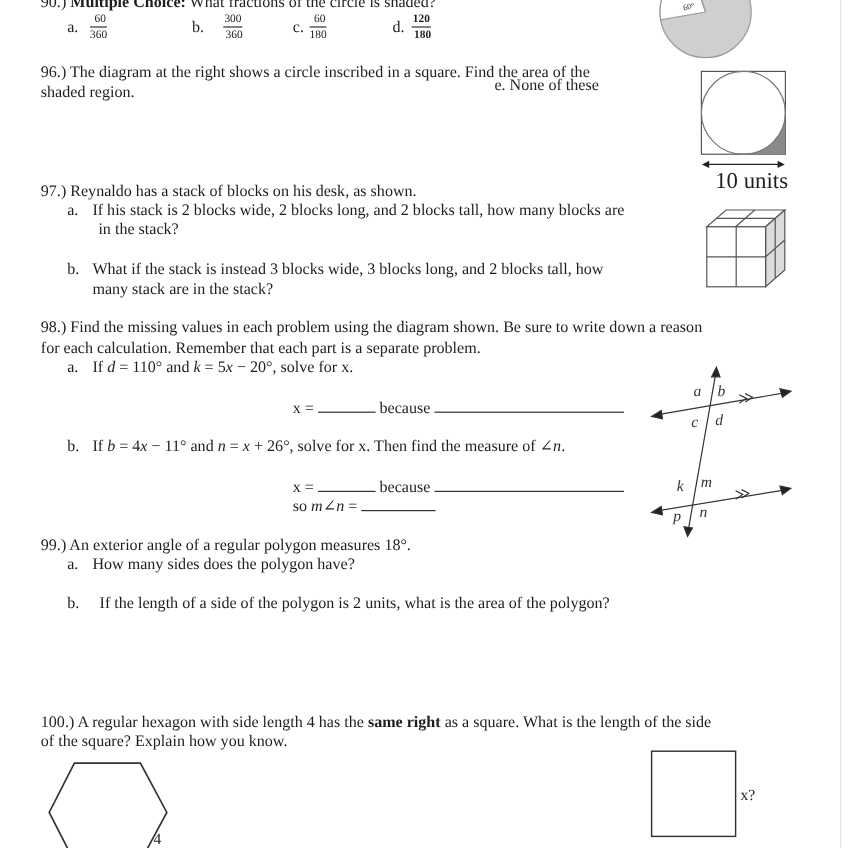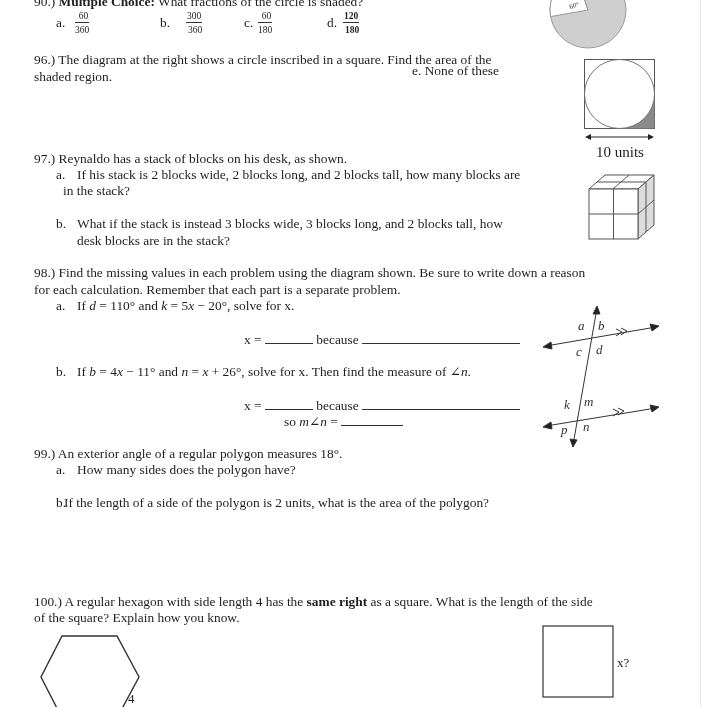--- a/index.html
+++ b/index.html
@@ -67,29 +67,29 @@
 <div class="abs" style="left:34px; top:69px;">shaded region.</div>
 
 <svg style="left:584px; top:59px;" width="74" height="100">
   <rect x="0.5" y="0.5" width="70" height="69" fill="#ffffff" stroke="#555" stroke-width="1"></rect>
   <path d="M70.5,35 L70.5,69.5 L35.5,69.5 A35,34.5 0 0,0 70.5,35 Z" fill="#8a8a8a"></path>
   <ellipse cx="35.5" cy="35" rx="35" ry="34.5" fill="none" stroke="#777" stroke-width="1"></ellipse>
   <line x1="4" y1="78" x2="67" y2="78" stroke="#222" stroke-width="1.2"></line>
   <path d="M1,78 L7,75 L7,81 Z" fill="#222"></path>
   <path d="M70,78 L64,75 L64,81 Z" fill="#222"></path>
 </svg>
-<span class="abs" style="left:596px; top:144px; font-size:15px;">10 units</span>
+<span class="abs" style="left:596px; top:144px; font-size:19px;">10 units</span>
 
 <div class="abs" style="left:34px; top:151px;">97.)  Reynaldo has a stack of blocks on his desk, as shown.</div>
 <span class="abs" style="left:56px; top:167px;">a.</span>
 <div class="abs" style="left:77px; top:167px;">If his stack is 2 blocks wide, 2 blocks long, and 2 blocks tall, how many blocks are</div>
-<div class="abs" style="left:63px; top:183px;font-family:Liberation Serif, serif;">in the stack?</div>
+<div class="abs" style="left:82px; top:183px;font-family:Liberation Serif, serif;">in the stack?</div>
 <span class="abs" style="left:56px; top:216px;">b.</span>
 <div class="abs" style="left:77px; top:216px;">What if the stack is instead 3 blocks wide, 3 blocks long, and 2 blocks tall, how</div>
-<div class="abs" style="left:77px; top:233px;">desk blocks are in the stack?</div>
+<div class="abs" style="left:77px; top:233px;">many stack are in the stack?</div>
 
 <svg style="left:586px; top:172px;" width="72" height="72">
   <g stroke="#555" stroke-width="1" fill="#ffffff">
 
     <path d="M3,17 L19,3 L68,3 L52,17 Z"></path>
     <path d="M11,10 L60,10" fill="none"></path>
     <path d="M27,17 L43,3" fill="none"></path>
 
     <path d="M52,17 L68,3 L68,53 L52,67 Z" fill="#dcdcdc"></path>
     <path d="M60,10 L60,60" fill="none"></path>
@@ -114,21 +114,21 @@
 </div>
 
 <span class="abs" style="left:56px; top:364px;">b.</span>
 <div class="abs" style="left:77px; top:364px;"><span>If </span><span class="i">b</span><span> = 4</span><span class="i">x</span><span> − 11° and </span><span class="i">n</span><span> = </span><span class="i">x</span><span> + 26°, solve for x.  Then find the measure of ∠</span><span class="i">n</span><span>.</span></div>
 
 <div class="abs" style="left:244px; top:397px;">
   <span>x = </span><span class="blank" style="width:48px;"></span>
   <span>because</span>
   <span class="blank" style="width:158px;"></span>
 </div>
-<div class="abs" style="left:244px; top:413px;margin-left:40px;">
+<div class="abs" style="left:244px; top:413px;">
   <span>so </span><span class="i">m∠n</span><span> = </span><span class="blank" style="width:62px;"></span>
 </div>
 
 <svg style="left:540px; top:305px;" width="125" height="145">
   <g stroke="#333" stroke-width="1" fill="#222">
 
     <line x1="57" y1="3" x2="33" y2="140" fill="none"></line>
     <path d="M57,1 L53,9 L60,9 Z"></path>
     <path d="M33,142 L30,134 L37,135 Z"></path>
 
@@ -151,21 +151,21 @@
     <text x="44" y="101">m</text>
     <text x="21" y="129">p</text>
     <text x="43" y="126">n</text>
   </g>
 </svg>
 
 <div class="abs" style="left:34px; top:446px;">99.)  An exterior angle of a regular polygon measures 18°.</div>
 <span class="abs" style="left:56px; top:462px;">a.</span>
 <div class="abs" style="left:77px; top:462px;">How many sides does the polygon have?</div>
 <span class="abs" style="left:56px; top:495px;">b.</span>
-<div class="abs" style="left:64px; top:495px;text-align:center;">If the length of a side of the polygon is 2 units, what is the area of the polygon?</div>
+<div class="abs" style="left:83px; top:495px;text-align:center;">If the length of a side of the polygon is 2 units, what is the area of the polygon?</div>
 
 <div class="abs" style="left:34px; top:594px;"><span>100.)  A regular hexagon with side length 4 has the </span><span class="b">same right</span><span> as a square.  What is the length of the side</span></div>
 <div class="abs" style="left:34px; top:610px;text-align:center;">of the square?  Explain how you know.</div>
 
 <svg style="left:40px; top:634px;" width="110" height="80">
   <path d="M22,2 L77,2 L99,43 L77,84 L22,84 L1,43 Z" fill="none" stroke="#333" stroke-width="1.4"></path>
 </svg>
 <span class="abs" style="left:128px; top:691px; font-size:13px;">4</span>
 
 <svg style="left:542px; top:625px;" width="74" height="75">

